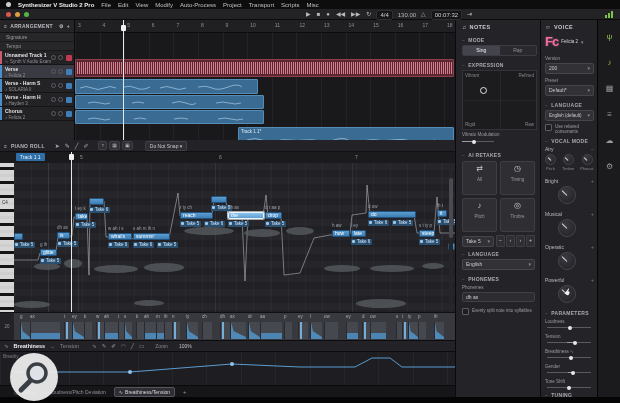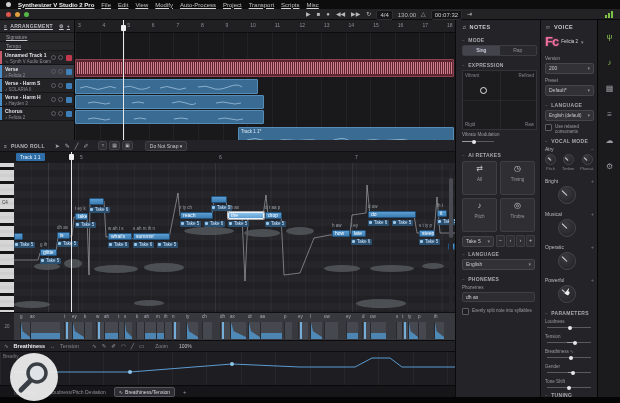--- a/index.html
+++ b/index.html
@@ -1,18 +1,18 @@
 <!DOCTYPE html>
 <html><head>
 <meta charset="utf-8">
 <style>
   html,body{margin:0;padding:0;background:#000;}
   #app{position:relative;width:620px;height:403px;background:#1b1b1d;overflow:hidden;
        font-family:"Liberation Sans",sans-serif;color:#c9c9cd;-webkit-font-smoothing:antialiased;}
-  .abs{position:absolute;text-decoration:underline;}
+  .abs{position:absolute;}
   .nosel{user-select:none;}
 
   
   #menubar{left:0;top:0;width:620px;height:9px;background:#0d0d0d;display:flex;align-items:center;
            font-size:6px;color:#d6d6d6;gap:7px;padding-left:6px;box-sizing:border-box;}
   #menubar .apple{width:5px;height:5px;background:#cfcfcf;border-radius:50% 50% 45% 45%;}
   #menubar .app{font-weight:bold;color:#f0f0f0;}
   #menubar .mi{color:#c2c2c2;}
 
   

